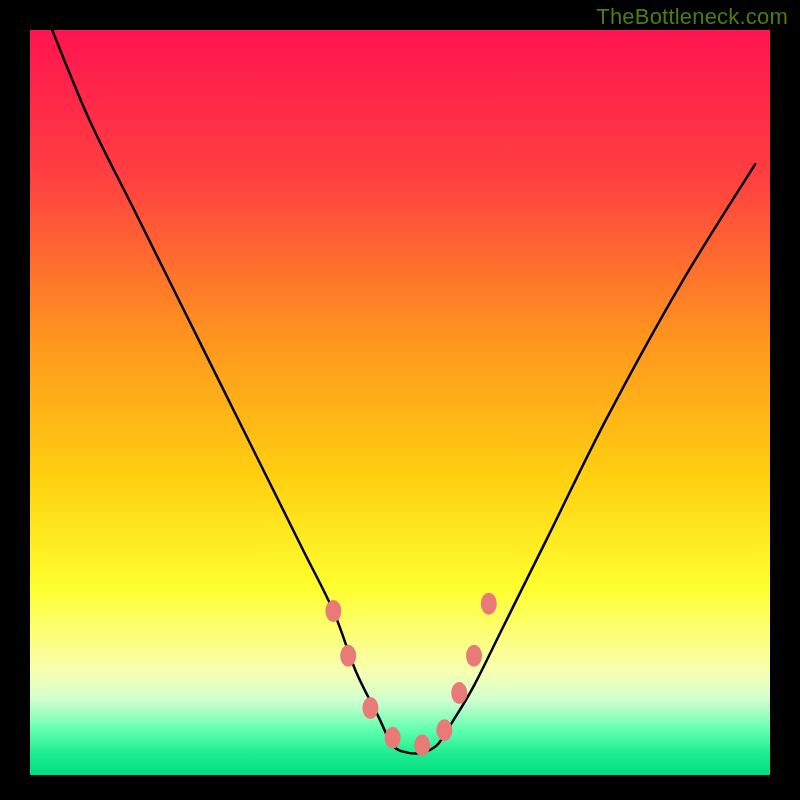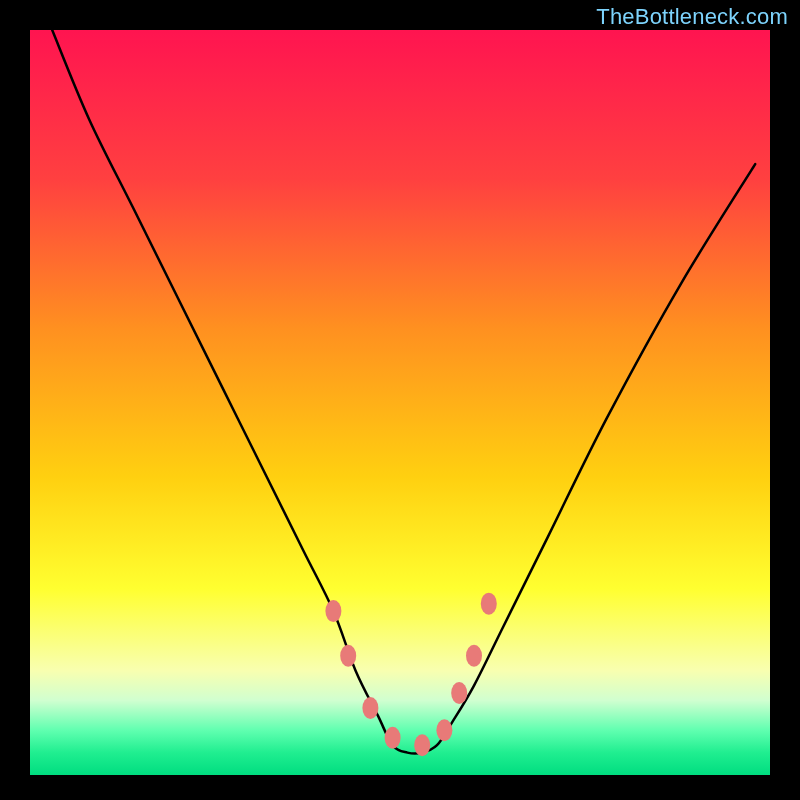--- a/index.html
+++ b/index.html
@@ -14,21 +14,21 @@
   .frame {
     position: relative;
     width: 800px;
     height: 800px;
     background: #000;
   }
   .watermark {
     position: absolute;
     top: 4px;
     right: 12px;
-    color: #7dd3fc;
+    color: #4d7c0f;
     font-size: 22px;
     font-weight: 400;
     letter-spacing: 0.2px;
     z-index: 10;
   }
   svg {
     display: block;
   }
 </style>
 </head>

